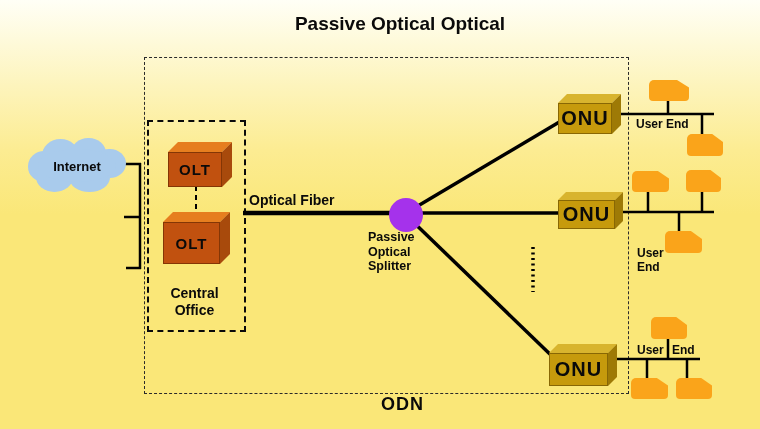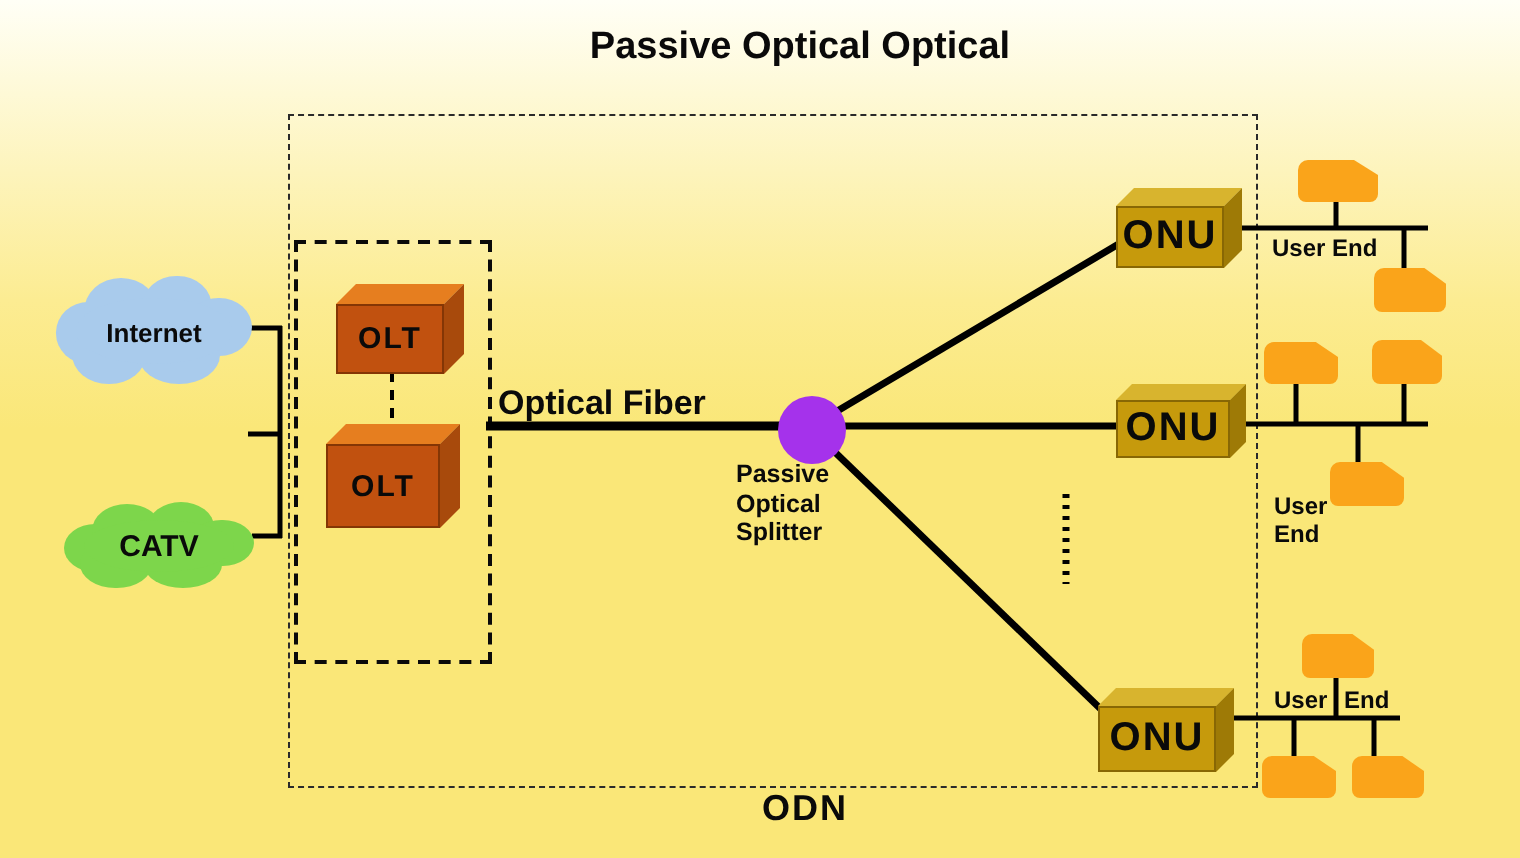--- a/index.html
+++ b/index.html
@@ -97,43 +97,35 @@
   <div class="cloud cloud-internet" style="left:26px; top:138px; width:102px; height:56px;">
     <div class="p p1"></div>
       <div class="p p2"></div>
       <div class="p p3"></div>
       <div class="p p4"></div>
       <div class="p p5"></div>
       <div class="p p6"></div>
     <div class="cbody"></div>
     <div class="clabel" style="font-size:13px;">Internet</div>
   </div>
-  <div class="cloud cloud-catv" style="left:30px; top:251px; width:99px; height:45px;">
-    <div class="p p1"></div>
-      <div class="p p2"></div>
-      <div class="p p3"></div>
-      <div class="p p4"></div>
-      <div class="p p5"></div>
-      <div class="p p6"></div>
-    <div class="cbody"></div>
-    <div class="clabel" style="font-size:15px;">CATV</div>
-  </div>
 
   <div class="box3d olt" style="left:168px; top:142px; width:64px; height:45px; --d:10px;">
     <div class="facetop"></div>
     <div class="faceside"></div>
     <div class="facefront">OLT</div>
   </div>
   <div class="box3d olt" style="left:163px; top:212px; width:67px; height:52px; --d:10px;">
     <div class="facetop"></div>
     <div class="faceside"></div>
     <div class="facefront">OLT</div>
   </div>
+  <div class="lbl" style="left:147px; top:285px; width:95px; text-align:center; font-size:14px; line-height:17px;">Central
+Office</div>
 
-  <div class="lbl" style="left:249px; top:192px; font-size:17px;">Optical Fiber</div>
+  <div class="lbl" style="left:249px; top:192px; font-size:14px;">Optical Fiber</div>
 
   <div class="abs splitter-dot"></div>
   <div class="lbl" style="left:368px; top:230px; font-size:12.5px; line-height:14.5px;">Passive
 Optical
 Splitter</div>
 
   <div class="box3d onu" style="left:558px; top:94px; width:63px; height:40px; --d:9px;">
     <div class="facetop"></div>
     <div class="faceside"></div>
     <div class="facefront">ONU</div>

